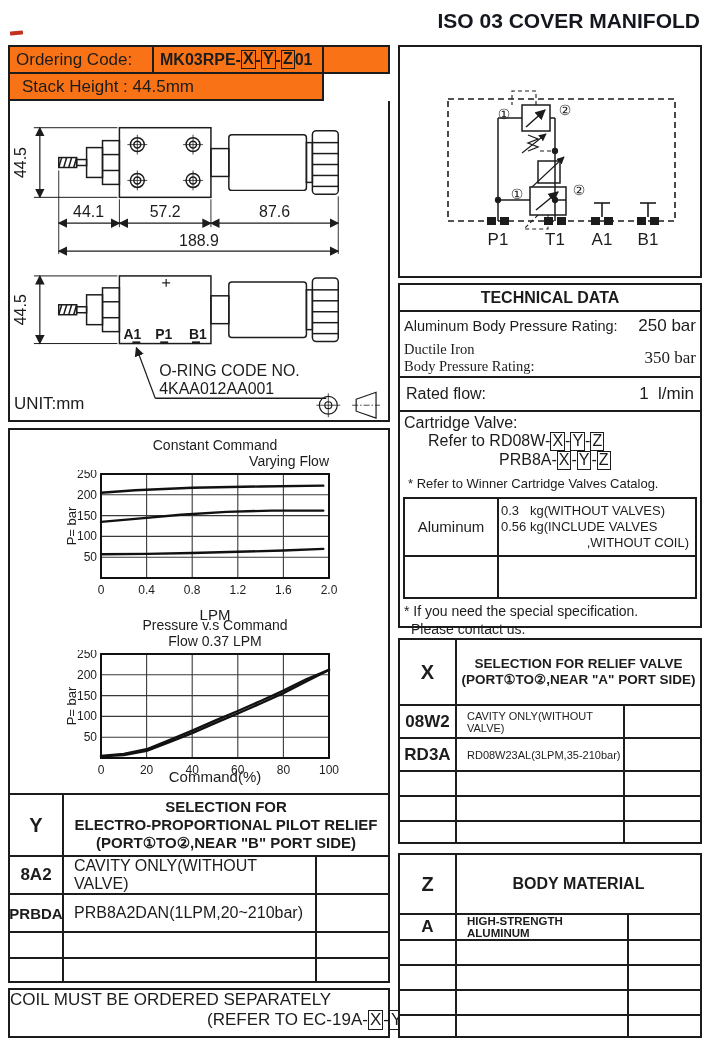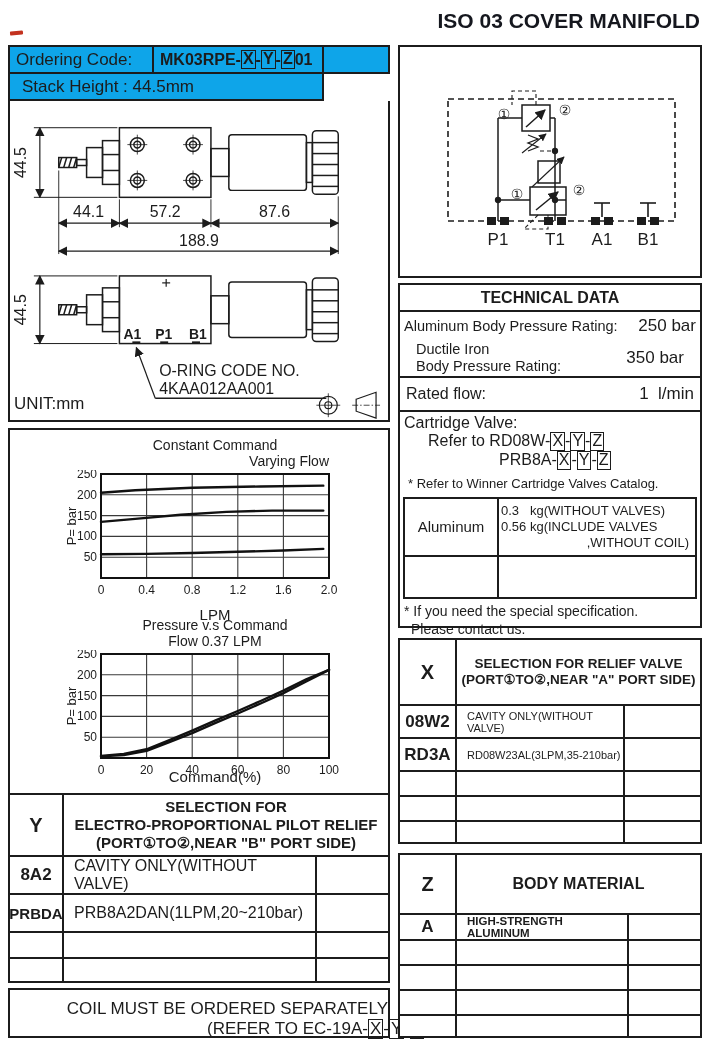--- a/index.html
+++ b/index.html
@@ -19,21 +19,21 @@
   .hdrlines{display:flex;flex-direction:column;align-items:center;justify-content:center;
             width:100%;font-weight:700;text-align:right;line-height:1.18;}
   .page-title{position:absolute;top:9px;right:10px;font-size:21px;font-weight:700;
               letter-spacing:0px;color:#15171e;}
   .red-mark{position:absolute;left:10px;top:31px;width:13px;height:4px;background:#c3321f;
             transform:rotate(-6deg);border-radius:1px;}
   
   .ord{position:absolute;left:8px;top:45px;background:#fff;}
   .ord .r{display:flex;}
   .ord .c{border:2px solid #1c1c1c;box-sizing:border-box;display:flex;align-items:center;
-          padding:0 6px;background:#0ea5e9;height:29px;}
+          padding:0 6px;background:#f97316;height:29px;}
   .ord .r2 .c{margin-top:-2px;}
   
   .td-row{border-bottom:2px solid #1c1c1c;box-sizing:border-box;position:relative;}
   .chart-title{position:absolute;width:228px;left:91px;text-align:center;font-size:14px;
                line-height:1.1;}
   .xlabel{position:absolute;width:228px;left:91px;text-align:center;font-size:15px;}
   svg text{fill:#1c1c1c;}
 </style>
 </head>
 <body>
@@ -276,21 +276,21 @@
     <div class="lc"></div>
   <div></div>
     <div></div>
     <div class="lc"></div>
   <div class="lr"></div>
     <div class="lr"></div>
     <div class="lc lr"></div>
 </div>
 
 <div class="panel" style="left:8px;top:988px;width:382px;height:50px;">
-  <div style="text-align:right;font-size:17px;margin-top:9px;">COIL MUST BE ORDERED SEPARATELY</div>
+  <div style="text-align:left;font-size:17px;margin-top:0;">COIL MUST BE ORDERED SEPARATELY</div>
   <div style="text-align:right;font-size:17px;transform:translateX(42px);white-space:nowrap;">
     <span>(REFER TO EC-19A-</span><span class="bx">X</span><span>-</span><span class="bx">Y</span><span>-</span><span class="bx">Z</span><span>)</span>
   </div>
 </div>
 
 <div class="panel" style="left:398px;top:45px;width:304px;height:233px;">
   <svg width="300" height="229" viewBox="0 0 300 229">
     <defs>
       <marker id="ah2" viewBox="0 0 10 10" refX="9" refY="5" markerWidth="7" markerHeight="7" orient="auto-start-reverse">
         <path d="M0,0 L10,5 L0,10 z" fill="#1c1c1c"></path>
@@ -351,21 +351,21 @@
     <text x="248" y="198" text-anchor="middle" font-size="17">B1</text>
   </svg>
 </div>
 
 <div class="panel" style="left:398px;top:283px;width:304px;height:345px;">
   <div class="td-row" style="height:27px;display:flex;align-items:center;justify-content:center;font-weight:700;font-size:16px;">TECHNICAL DATA</div>
   <div style="height:28px;display:flex;align-items:center;justify-content:space-between;padding:0 4px;">
     <span style="font-size:14.5px;">Aluminum Body Pressure Rating:</span>
     <span style="font-size:17px;">250 bar</span>
   </div>
-  <div class="td-row" style="height:38px;display:flex;align-items:center;justify-content:space-between;padding:0 16px;">
+  <div class="td-row" style="height:38px;display:flex;align-items:center;justify-content:space-between;padding:0 4px;font-family:Liberation Serif, serif;">
     <span style="font-size:14.5px;line-height:1.2;">
       <span>Ductile Iron</span><br>
       <span>Body Pressure Rating:</span>
     </span>
     <span style="font-size:17px;">350 bar</span>
   </div>
   <div class="td-row" style="height:32px;display:flex;align-items:center;justify-content:space-between;padding:16px 6px;">
     <span style="font-size:16px;">Rated flow:</span>
     <span style="font-size:17px;">
       <span>1</span>&nbsp;&nbsp;<span>l/min</span>

